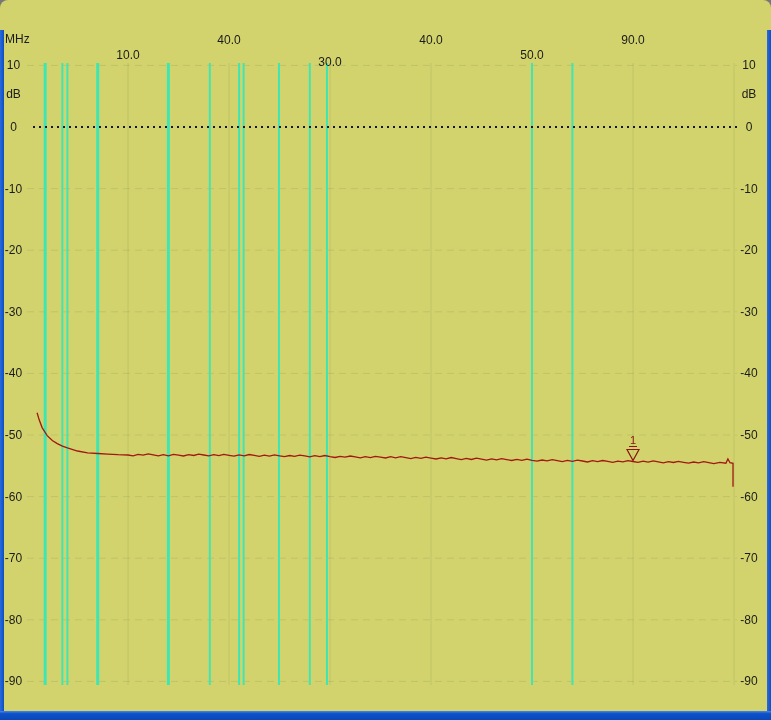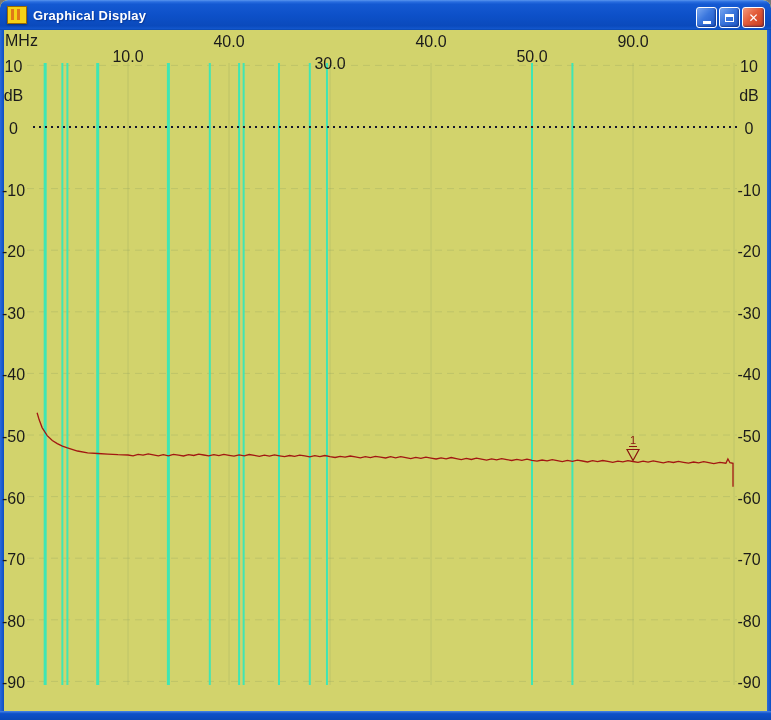--- a/index.html
+++ b/index.html
@@ -37,52 +37,37 @@
   .ctl-btn.close{background:linear-gradient(135deg,#f49a7e 0%,#e25b38 45%,#c83a1e 100%);width:23px;}
   .glyph-min{width:8px;height:3px;background:#fff;margin-top:10px;}
   .glyph-max{width:9px;height:8px;border:1px solid #fff;border-top:3px solid #fff;box-sizing:border-box;}
   .glyph-close{color:#fff;font-size:12px;font-weight:bold;line-height:1;}
   
   .border{position:absolute;background:linear-gradient(90deg,#2a6ada,#0c4ec4);}
   #border-left{left:0;top:30px;width:4px;height:681px;}
   #border-right{right:0;top:30px;width:4px;height:681px;}
   #border-bottom{left:0;top:711px;width:771px;height:9px;background:linear-gradient(180deg,#4a86e4 0%,#0d50c8 30%,#0a48b8 100%);}
   
-  .lbl{position:absolute;font-size:16px;color:#1b1b1b;white-space:nowrap;}
+  .lbl{position:absolute;font-size:12px;color:#1b1b1b;white-space:nowrap;}
   .x-tick{width:40px;text-align:center;}
   .y-tick-left{left:1px;width:25px;text-align:center;}
   .y-tick-right{left:734px;width:30px;text-align:center;}
   #x-unit{left:5px;top:32px;}
   #y-unit-left{left:1px;top:87px;width:25px;text-align:center;}
   #y-unit-right{left:734px;top:87px;width:30px;text-align:center;}
   #footer-label{left:262px;top:688px;width:210px;text-align:center;}
   #marker-label{width:20px;text-align:center;color:#8b1510;font-size:11px;}
   #marker-label span{border-bottom:1px solid #8b1510;padding:0 1px;}
   #plot-svg{position:absolute;left:0;top:0;}
 </style>
 </head>
 <body>
 
 <div id="window">
 
-  <div id="titlebar">
-    <div id="title-icon"></div>
-    <div id="title-text">Graphical Display</div>
-    <div id="controls">
-      <div class="ctl-btn">
-          <div class="glyph-min"></div>
-        </div>
-      <div class="ctl-btn">
-          <div class="glyph-max"></div>
-        </div>
-      <div class="ctl-btn close">
-          <div class="glyph-close">✕</div>
-        </div>
-    </div>
-  </div>
 
   <div class="border" id="border-left"></div>
   <div class="border" id="border-right"></div>
   <div class="border" id="border-bottom"></div>
 
   <svg id="plot-svg" width="771" height="720" viewBox="0 0 771 720">
       <line x1="128" y1="63" x2="128" y2="685" stroke="#8fa060" stroke-width="1" opacity="0.3"></line>
       <line x1="229" y1="63" x2="229" y2="685" stroke="#8fa060" stroke-width="1" opacity="0.3"></line>
       <line x1="330" y1="63" x2="330" y2="685" stroke="#8fa060" stroke-width="1" opacity="0.3"></line>
       <line x1="431" y1="63" x2="431" y2="685" stroke="#8fa060" stroke-width="1" opacity="0.3"></line>

